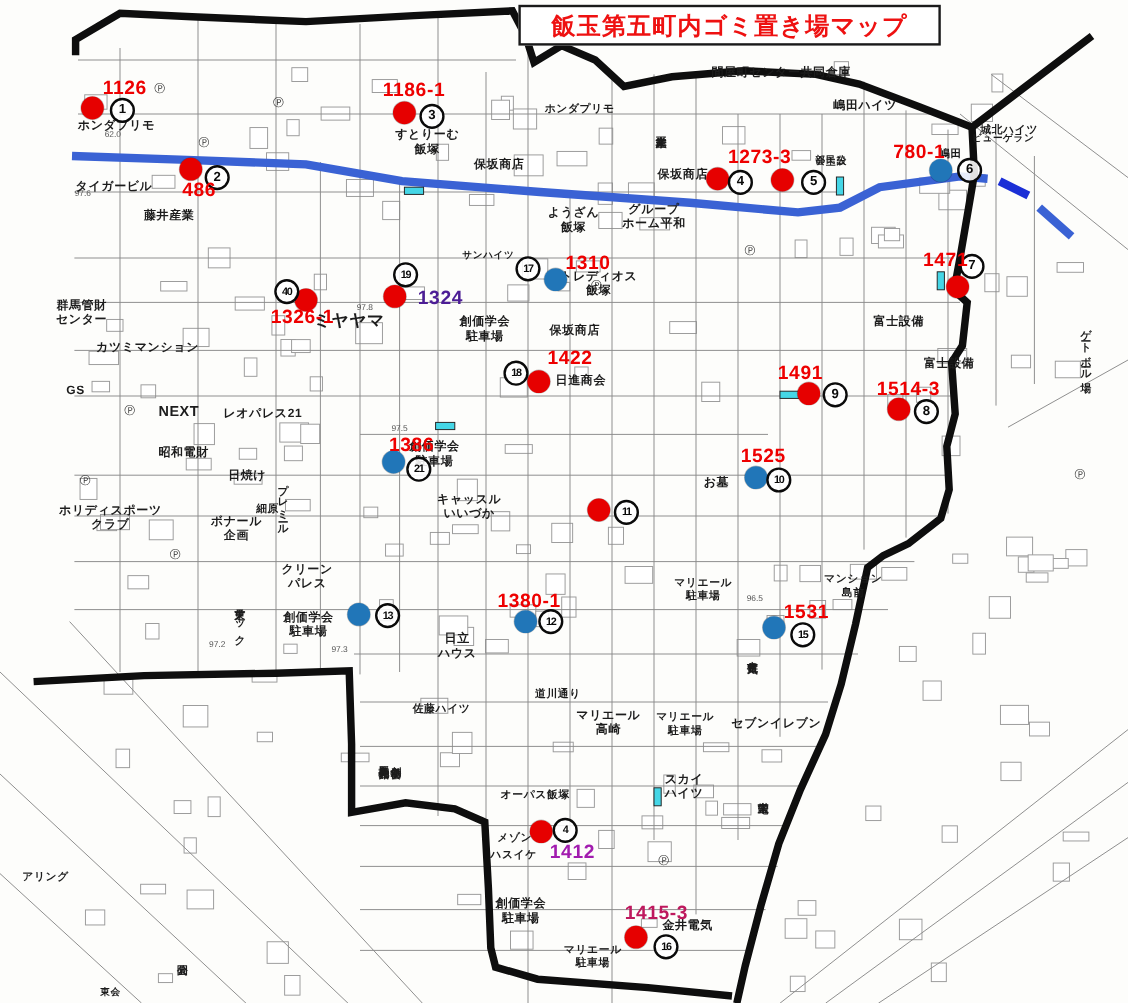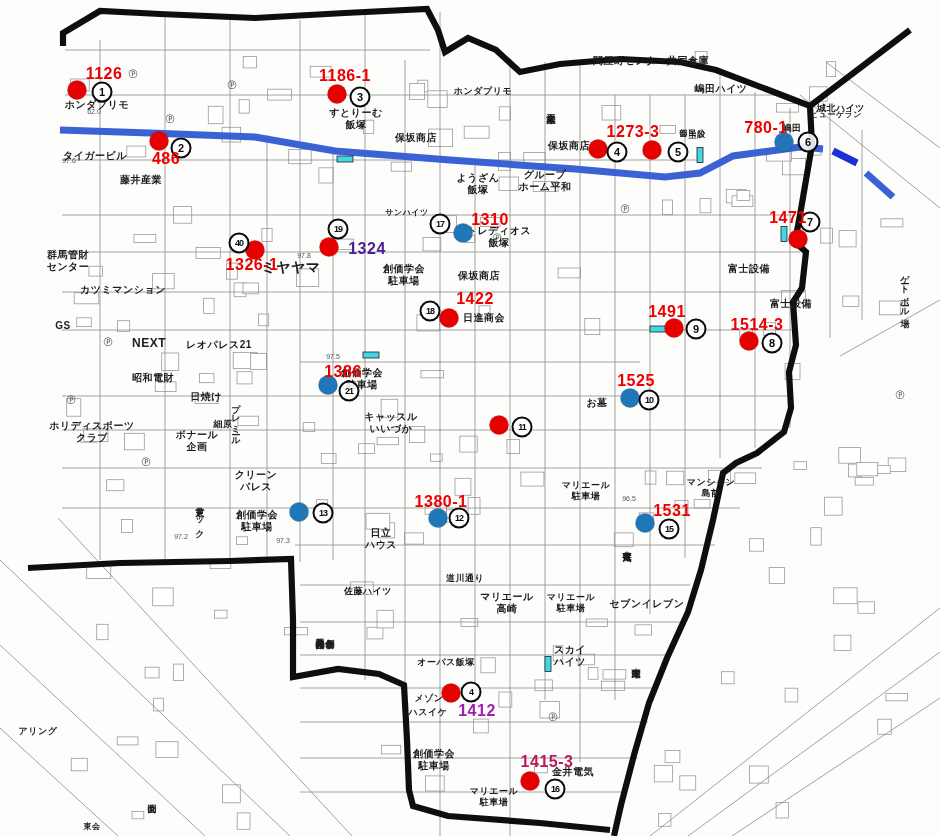--- a/index.html
+++ b/index.html
@@ -420,13 +420,16 @@
       <div class="dot" style="left: 329px; top: 247px; background: rgb(230, 0, 0);"></div>
       <div class="numcircle two" style="left: 338px; top: 229px;">19</div>
       <div class="redlabel" style="left: 367px; top: 249px; color: #4c1d95;">1324</div>
       <div class="dot" style="left: 255px; top: 250px; background: rgb(230, 0, 0);"></div>
       <div class="numcircle two" style="left: 239px; top: 243px;">40</div>
       <div class="redlabel" style="left: 252px; top: 265px; color: rgb(238, 0, 0);">1326-1</div>
       <div class="dot" style="left: 328px; top: 385px; background: rgb(33, 118, 184);"></div>
       <div class="numcircle two" style="left: 349px; top: 391px;">21</div>
       <div class="redlabel" style="left: 343px; top: 372px; color: rgb(238, 0, 0);">1386</div>
     </div>
+  <div id="title-box" style="color: rgb(238, 17, 17);">
+    <span>飯玉第五町内ゴミ置き場マップ</span>
+  </div>
 </div>
 
 </body></html>

